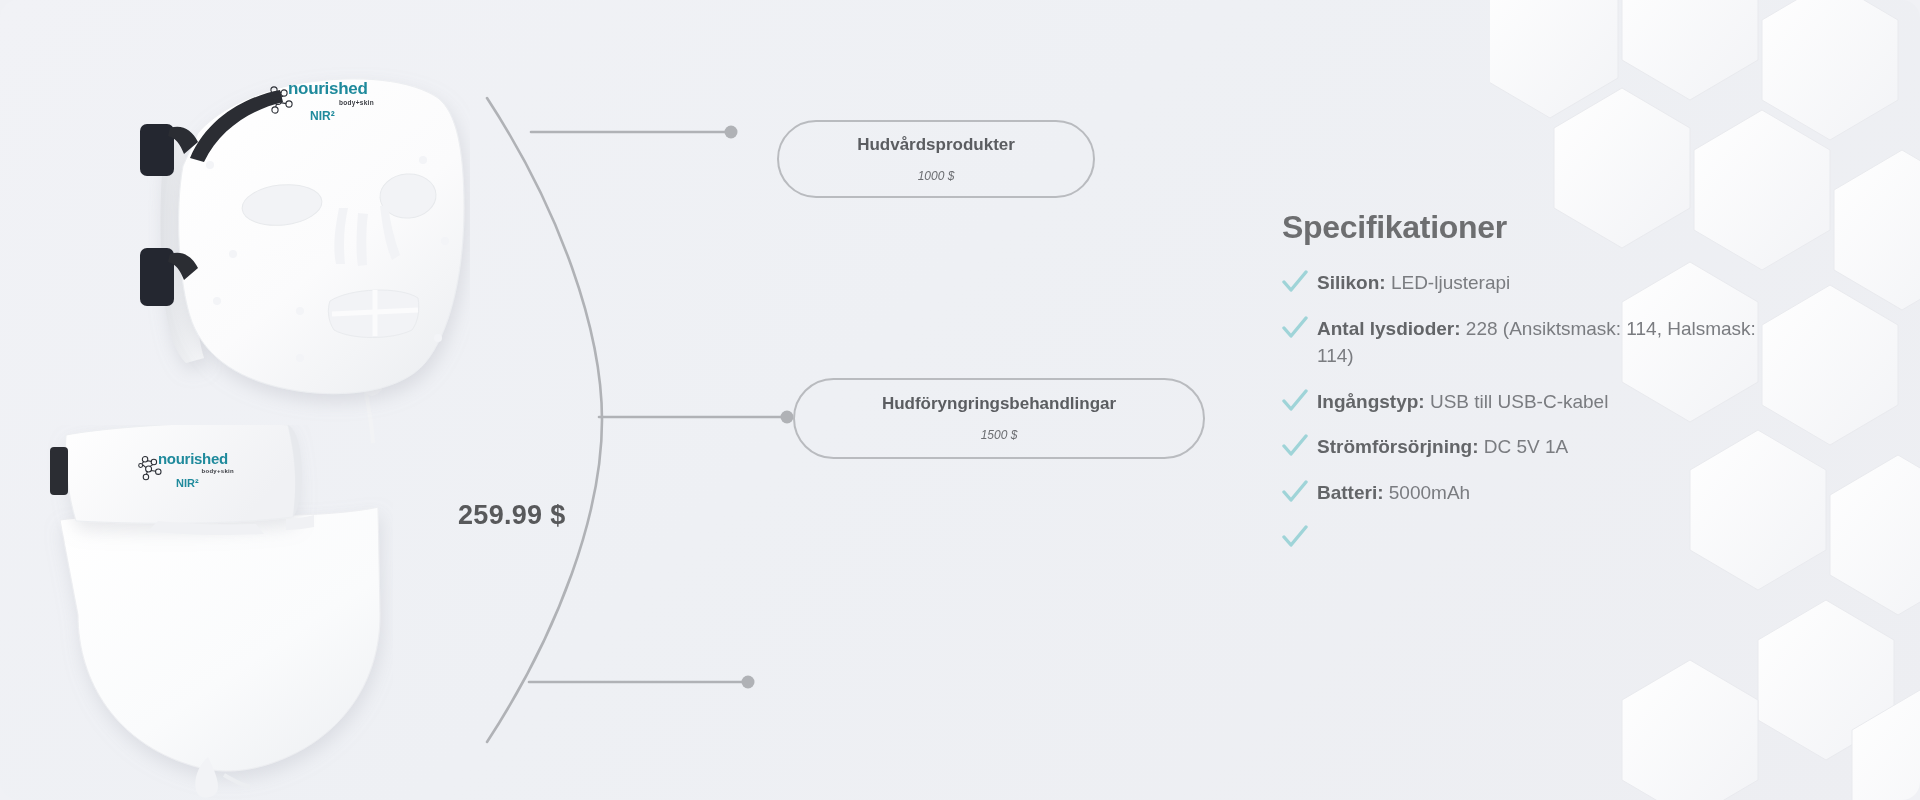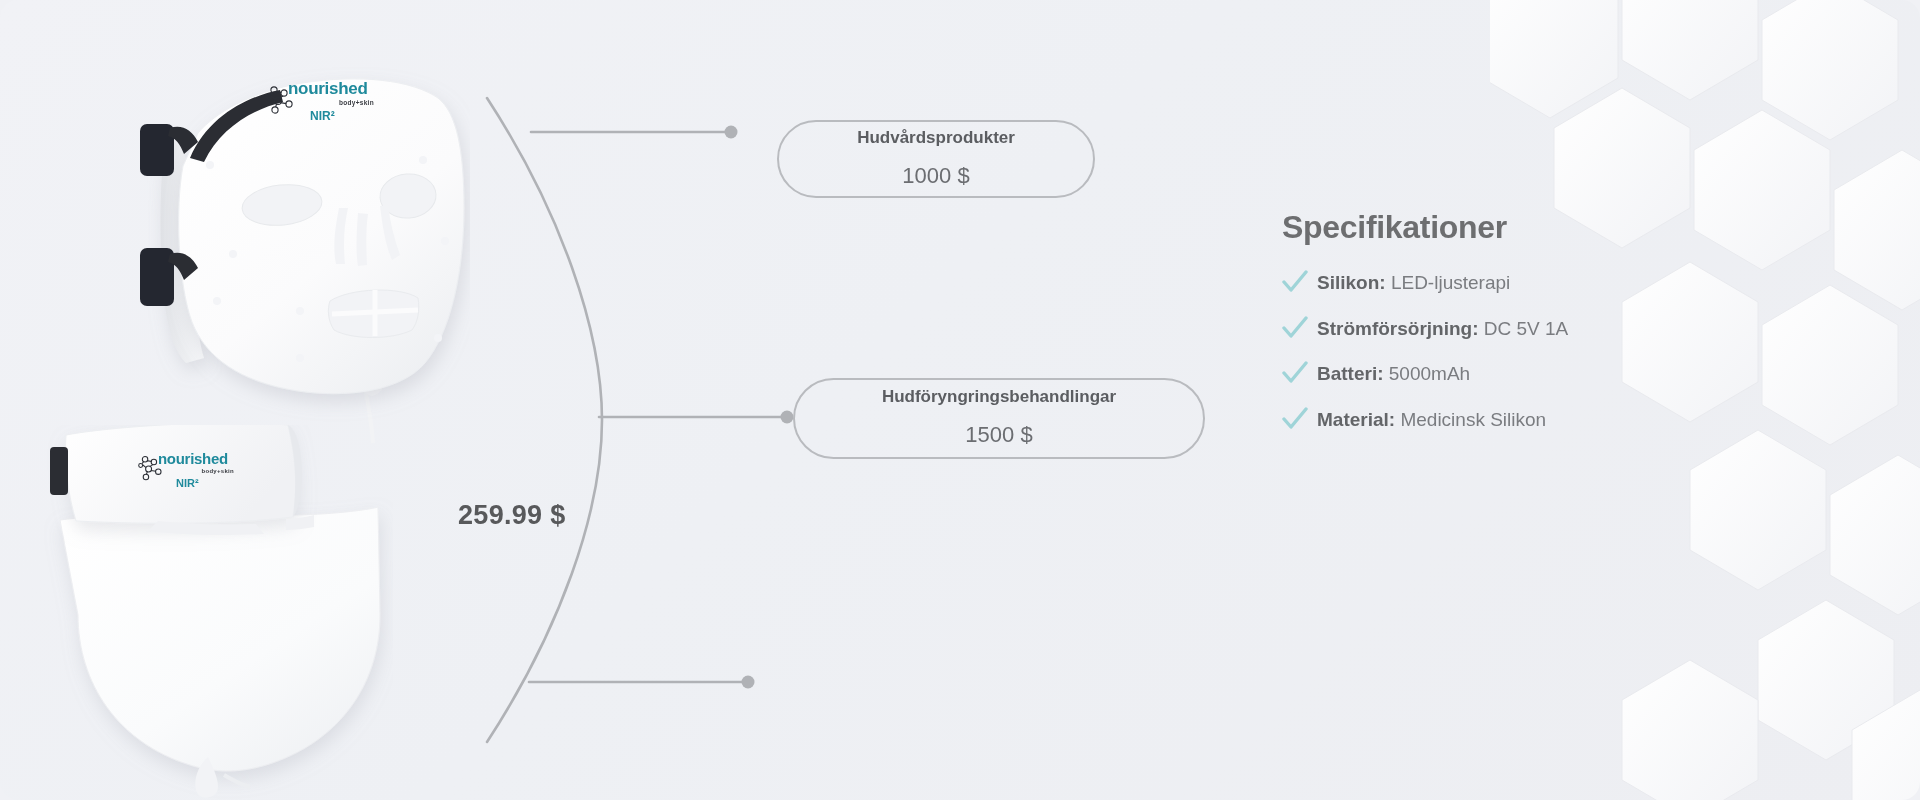--- a/index.html
+++ b/index.html
@@ -94,21 +94,22 @@
     text-align: right;
   }
   .cost-pill .pill-title {
     font-size: 17px;
     font-weight: 700;
     color: #5b5d61;
     line-height: 1.35;
     white-space: nowrap;
   }
   .cost-pill .pill-price {
-    font-size: 22px;
+    font-size: 12px;
+    font-style: italic;
     font-weight: 400;
     color: #6b6d71;
     line-height: 1.4;
     margin-top: 11px;
     white-space: nowrap;
   }
 
   #pill-0 { left: 777px;  top: 120px; width: 318px; height: 78px; }
   #pill-1 { left: 793px;  top: 378px; width: 412px; height: 81px; }
   #pill-2 { left: 755px;  top: 643px; width: 366px; height: 78px; }
@@ -362,21 +363,39 @@
     <div class="spec-item">
       <svg class="spec-check" viewBox="0 0 26 24">
         <path d="M2,12 L9,20 L24,2" fill="none" stroke="#9fd4d8" stroke-width="3.4" stroke-linecap="round" stroke-linejoin="round"></path>
       </svg>
       <div class="spec-text">
         <b>Silikon:</b>
         <span>LED-ljusterapi</span>
       </div>
     </div>
 
-
+    <div class="spec-item">
+      <svg class="spec-check" viewBox="0 0 26 24">
+        <path d="M2,12 L9,20 L24,2" fill="none" stroke="#9fd4d8" stroke-width="3.4" stroke-linecap="round" stroke-linejoin="round"></path>
+      </svg>
+      <div class="spec-text">
+        <b>Antal lysdioder:</b>
+        <span>228 (Ansiktsmask: 114, Halsmask: 114)</span>
+      </div>
+    </div>
+
+    <div class="spec-item">
+      <svg class="spec-check" viewBox="0 0 26 24">
+        <path d="M2,12 L9,20 L24,2" fill="none" stroke="#9fd4d8" stroke-width="3.4" stroke-linecap="round" stroke-linejoin="round"></path>
+      </svg>
+      <div class="spec-text">
+        <b>Ingångstyp:</b>
+        <span>USB till USB-C-kabel</span>
+      </div>
+    </div>
 
     <div class="spec-item">
       <svg class="spec-check" viewBox="0 0 26 24">
         <path d="M2,12 L9,20 L24,2" fill="none" stroke="#9fd4d8" stroke-width="3.4" stroke-linecap="round" stroke-linejoin="round"></path>
       </svg>
       <div class="spec-text">
         <b>Strömförsörjning:</b>
         <span>DC 5V 1A</span>
       </div>
     </div>
@@ -388,20 +407,16 @@
       <div class="spec-text">
         <b>Batteri:</b>
         <span>5000mAh</span>
       </div>
     </div>
 
     <div class="spec-item">
       <svg class="spec-check" viewBox="0 0 26 24">
         <path d="M2,12 L9,20 L24,2" fill="none" stroke="#9fd4d8" stroke-width="3.4" stroke-linecap="round" stroke-linejoin="round"></path>
       </svg>
-      <div class="spec-text">
-        <b>Material:</b>
-        <span>Medicinsk Silikon</span>
-      </div>
     </div>
   </div>
 
 </div>
 
 </body></html>

